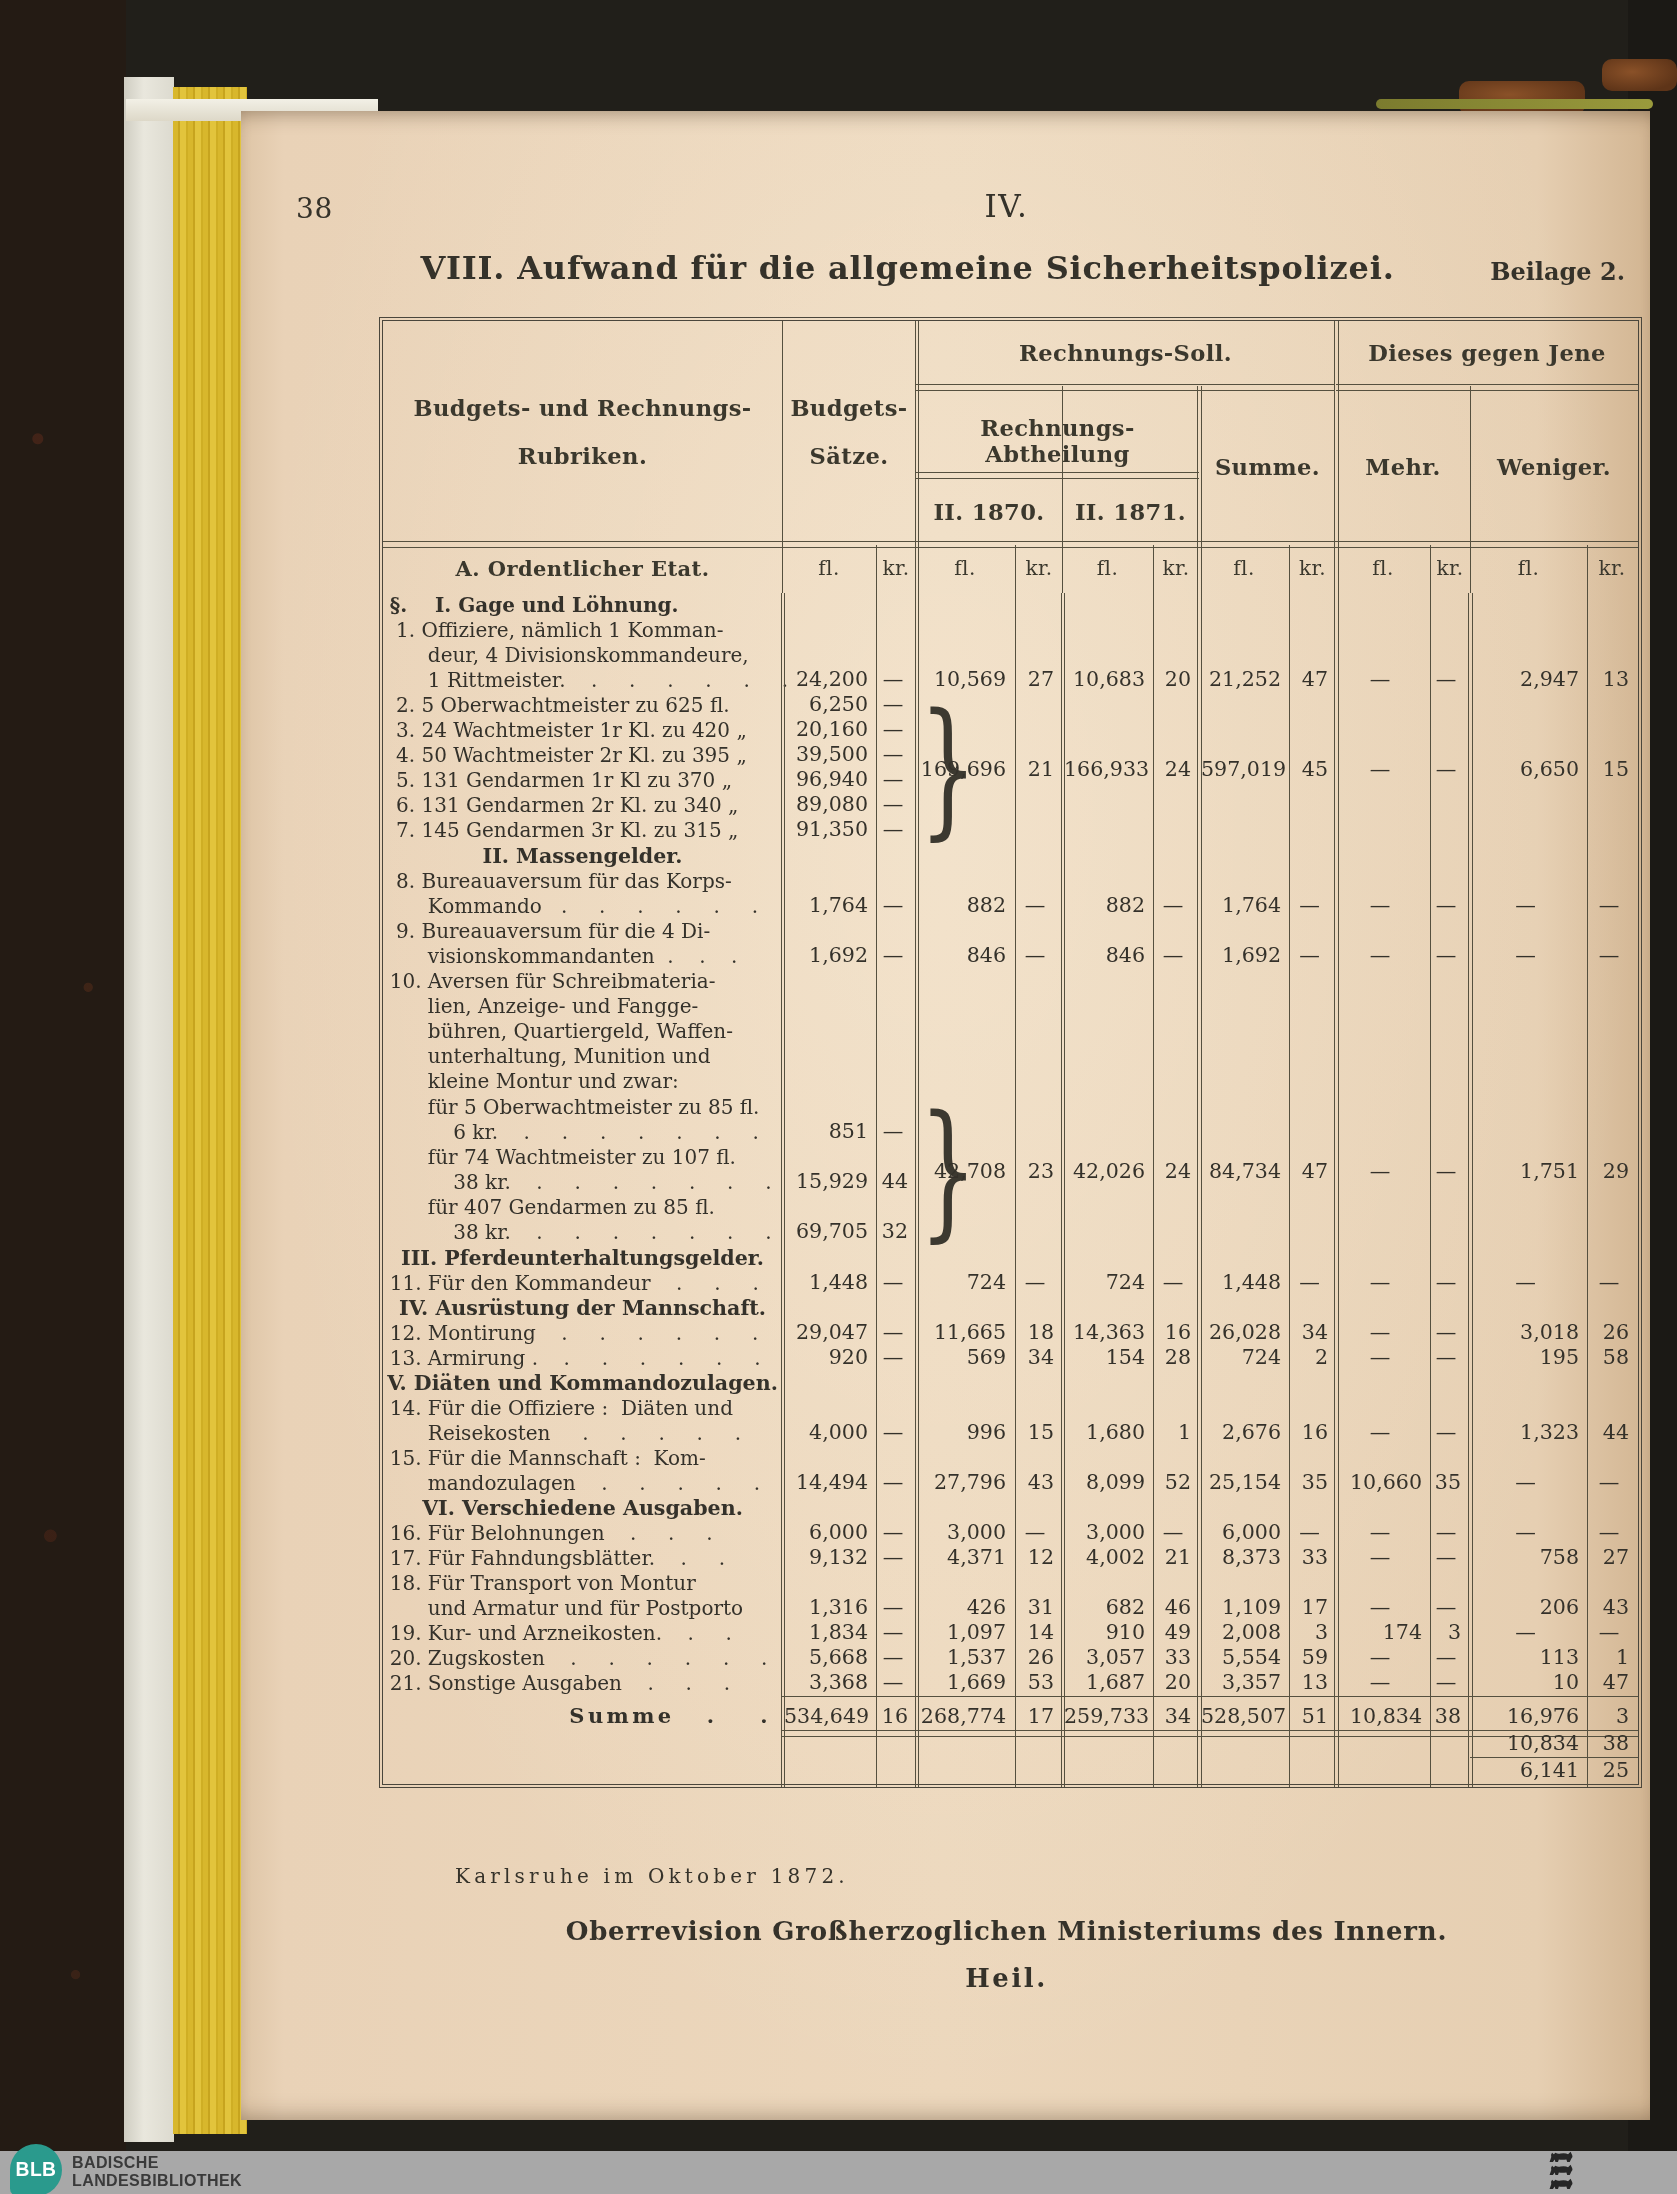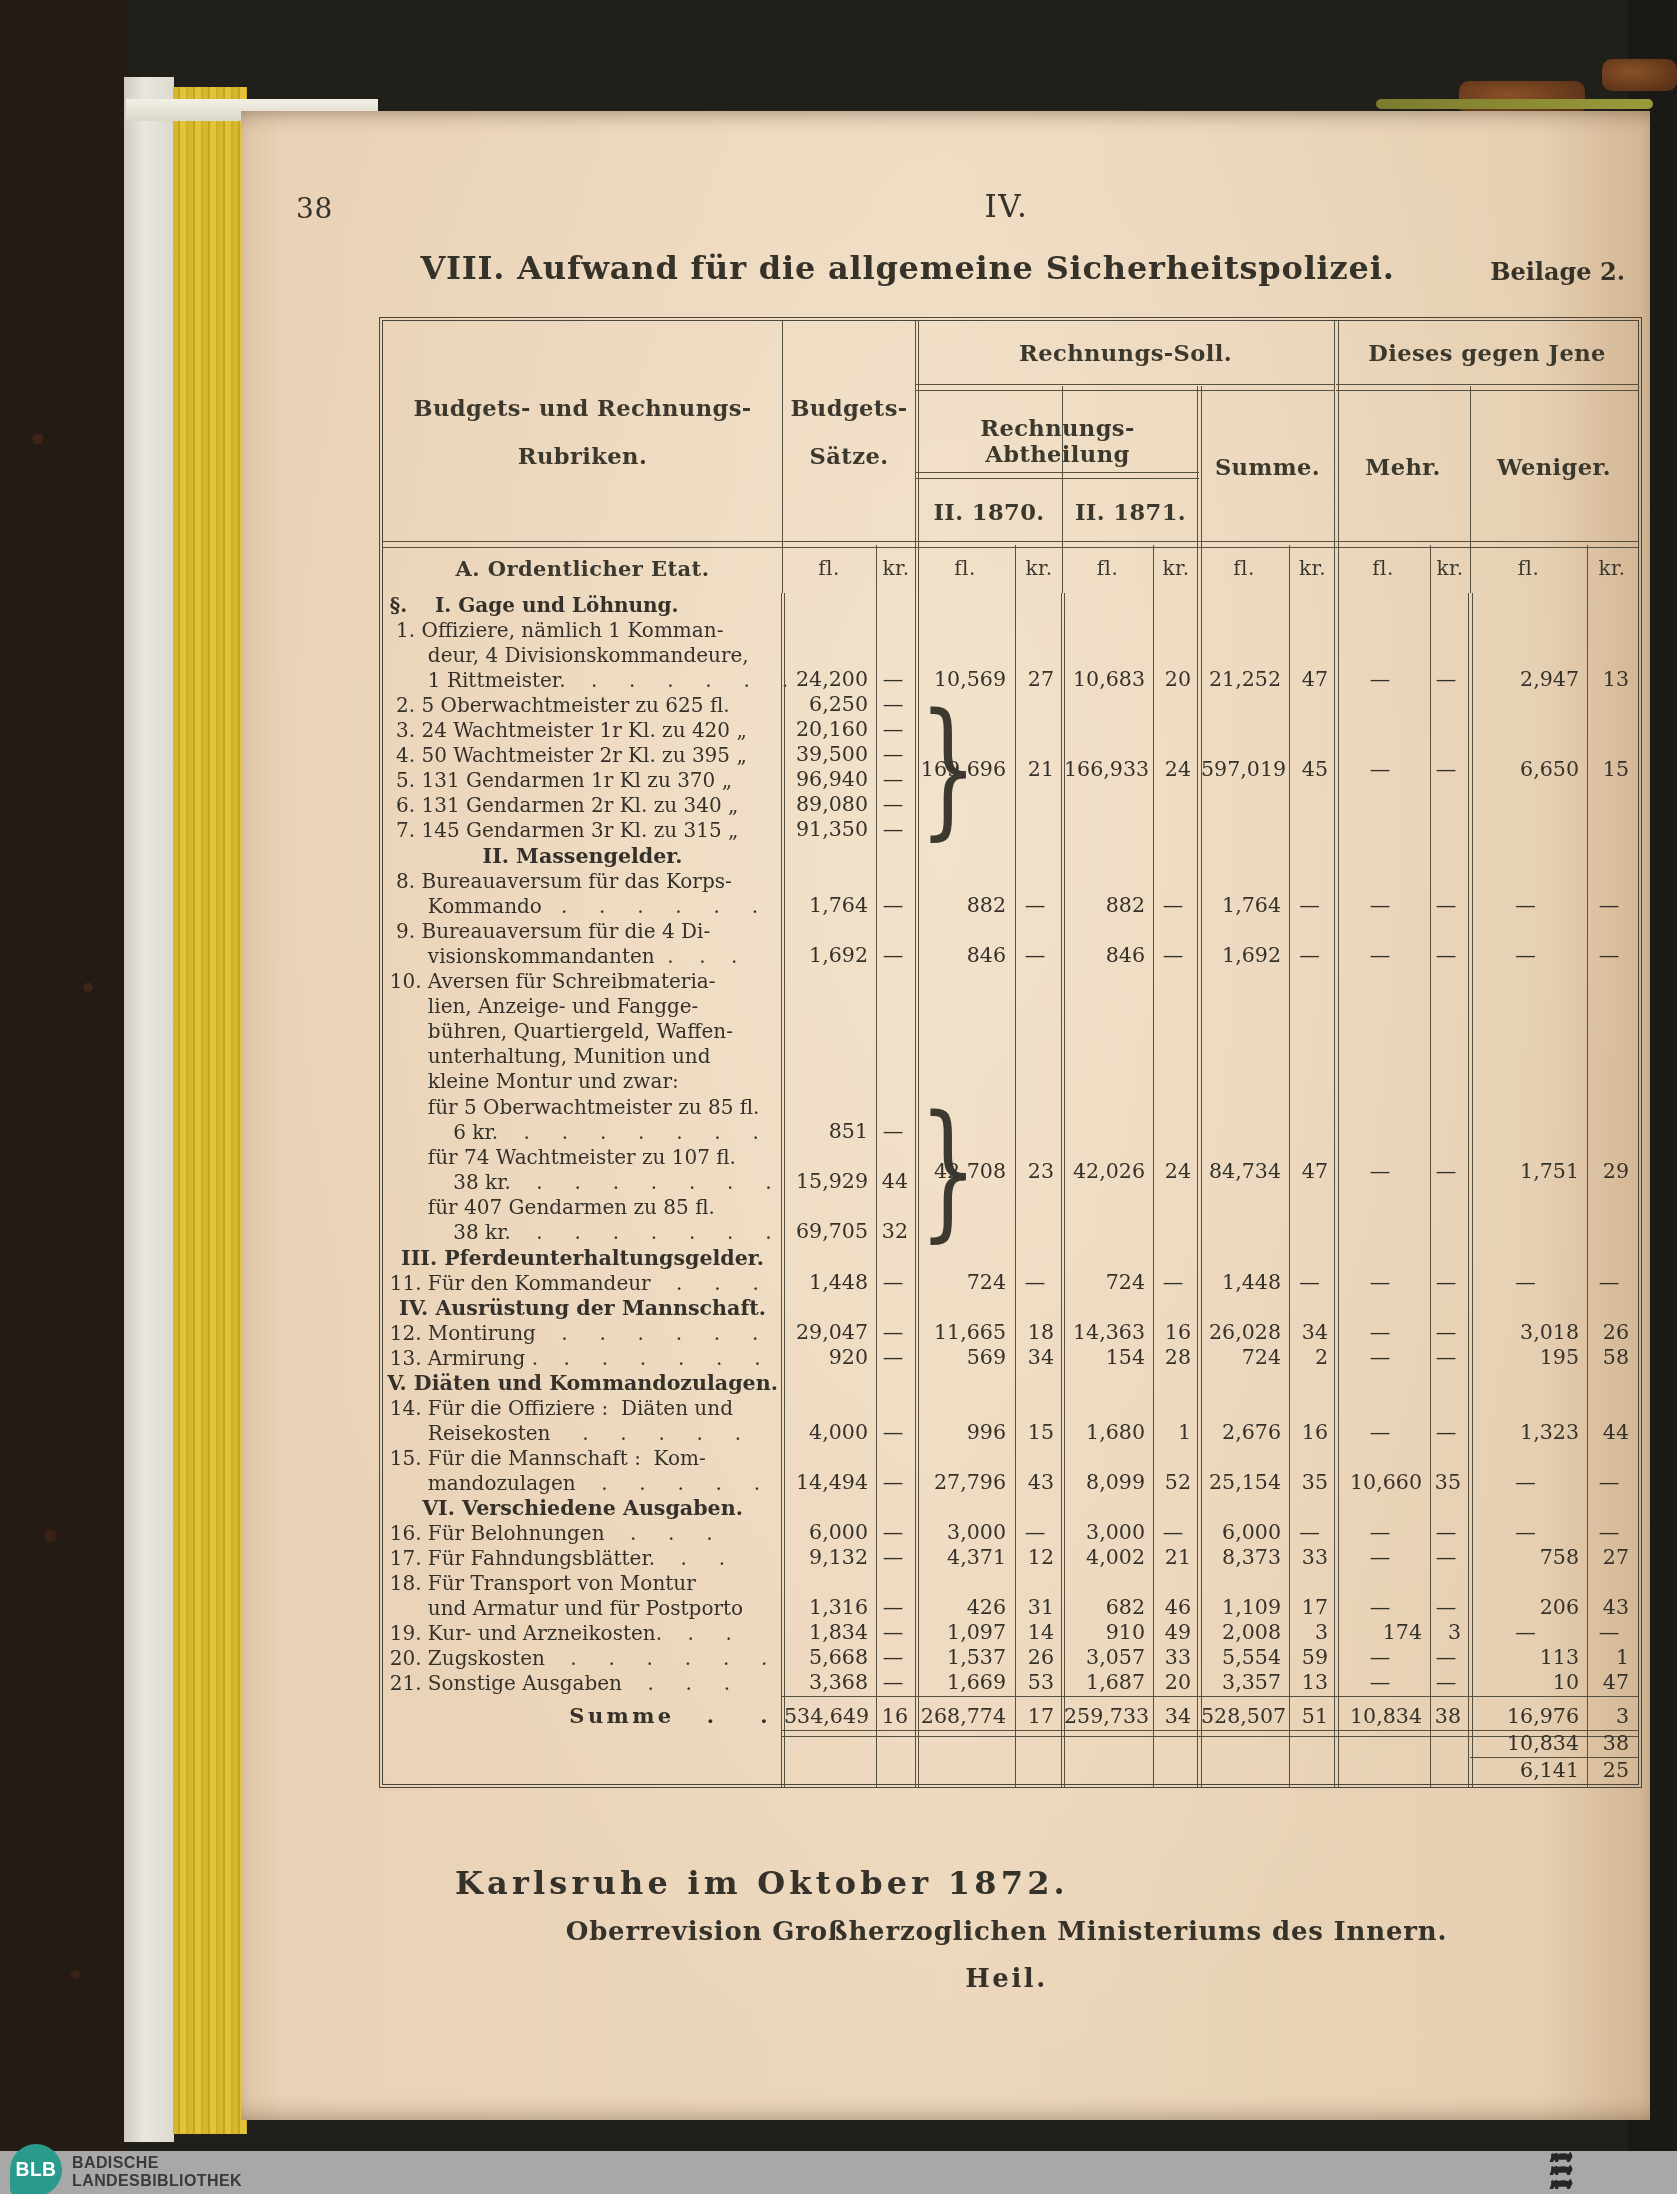--- a/index.html
+++ b/index.html
@@ -68,21 +68,21 @@
   .lbl.b{font-weight:bold;}
   .num{position:absolute;bottom:0.8px;height:25px;line-height:25px;font-size:20.6px;text-align:right;color:#34312a;white-space:pre;}
   .num.dash{text-align:center;}
   .seclbl{position:absolute;left:0;width:399px;text-align:center;font-weight:bold;font-size:20.6px;line-height:25px;color:#34312a;white-space:pre;}
   .gov{position:absolute;inset:0;pointer-events:none;}
   .gov .num{bottom:auto;top:50%;transform:translateY(-50%);}
   .brace{position:absolute;left:536px;top:0;height:100%;display:flex;align-items:center;color:#3c3930;transform-origin:left center;transform:scaleX(.62);font-family:"DejaVu Serif",serif;}
   .sumlbl{position:absolute;left:0;bottom:2.5px;width:388px;text-align:right;font-size:21px;font-weight:bold;letter-spacing:3.4px;color:#34312a;white-space:pre;}
   .hrd{position:absolute;height:5px;border-top:1.3px solid #55503f;border-bottom:1.3px solid #55503f;}
   
-  .sig-place{font-size:32px;letter-spacing:4.2px;font-weight:bold;}
+  .sig-place{font-size:20px;letter-spacing:4.2px;}
   .sig-auth{font-size:26px;font-weight:bold;letter-spacing:0.8px;}
   .sig-name{font-size:26px;font-weight:bold;letter-spacing:2.5px;}
   
   .footer-bar{
     position:absolute;left:0;top:2151px;width:1678px;height:43px;background:#a8a8a8;
     font-family:"Liberation Sans", sans-serif;
   }
   .blb-logo{
     position:absolute;left:10px;top:-6.7px;width:52px;height:52px;background:#2a9a8d;
     border-radius:50% 50% 50% 14%;display:flex;align-items:center;justify-content:center;

